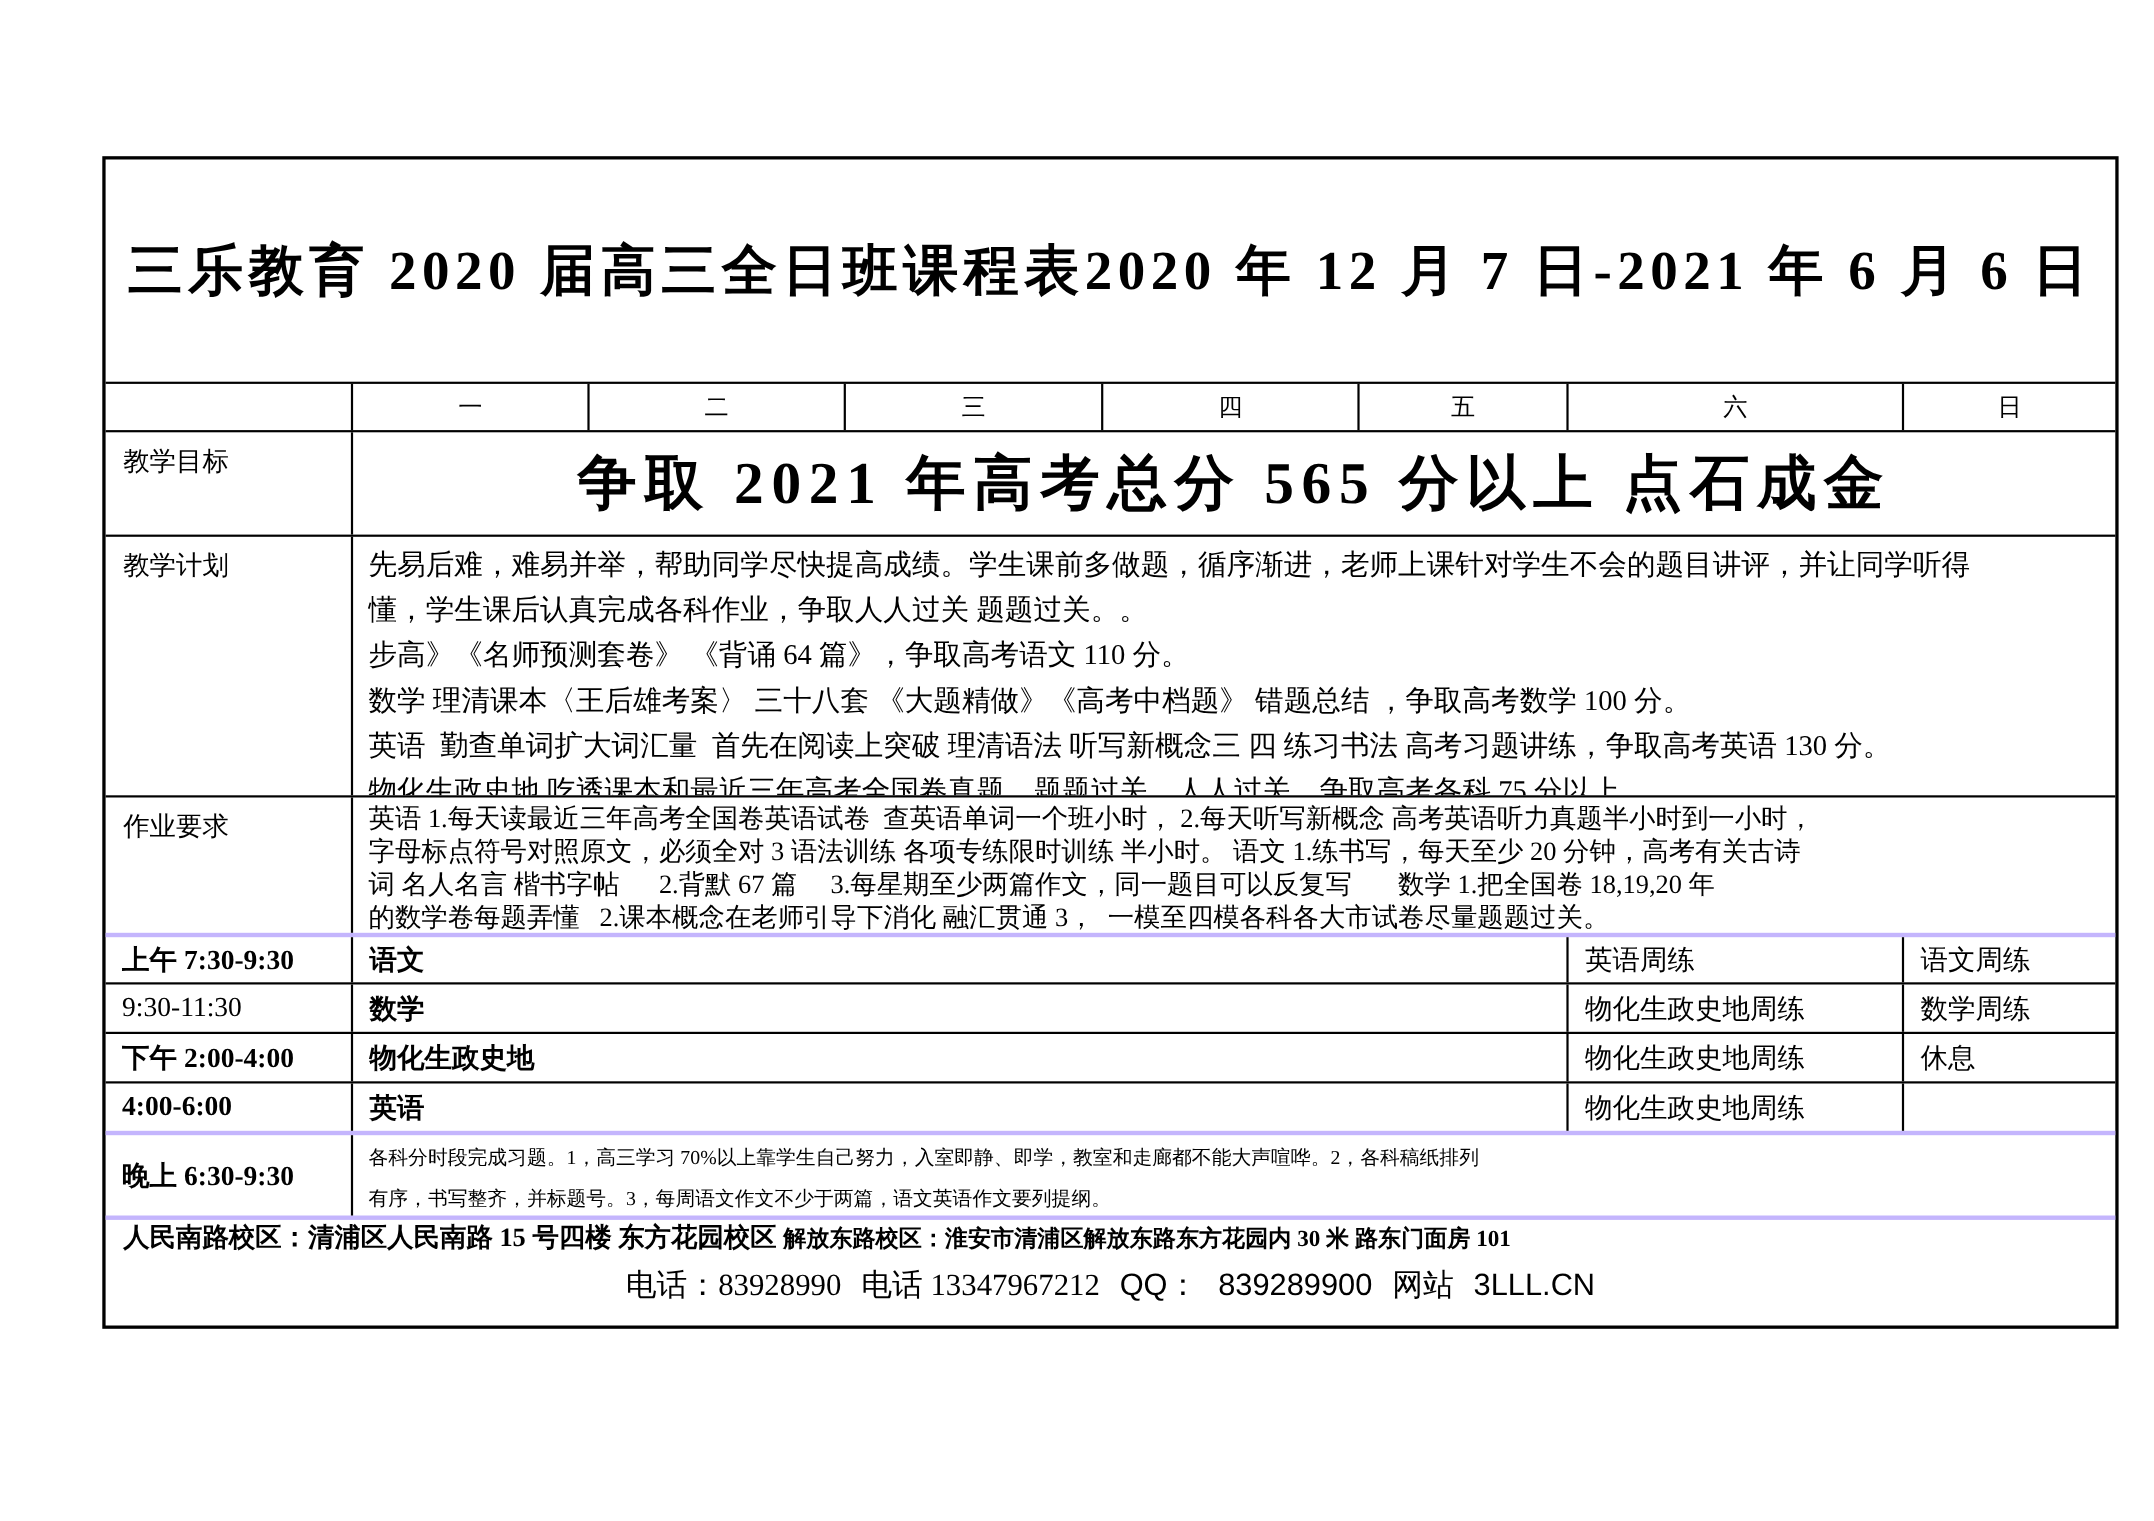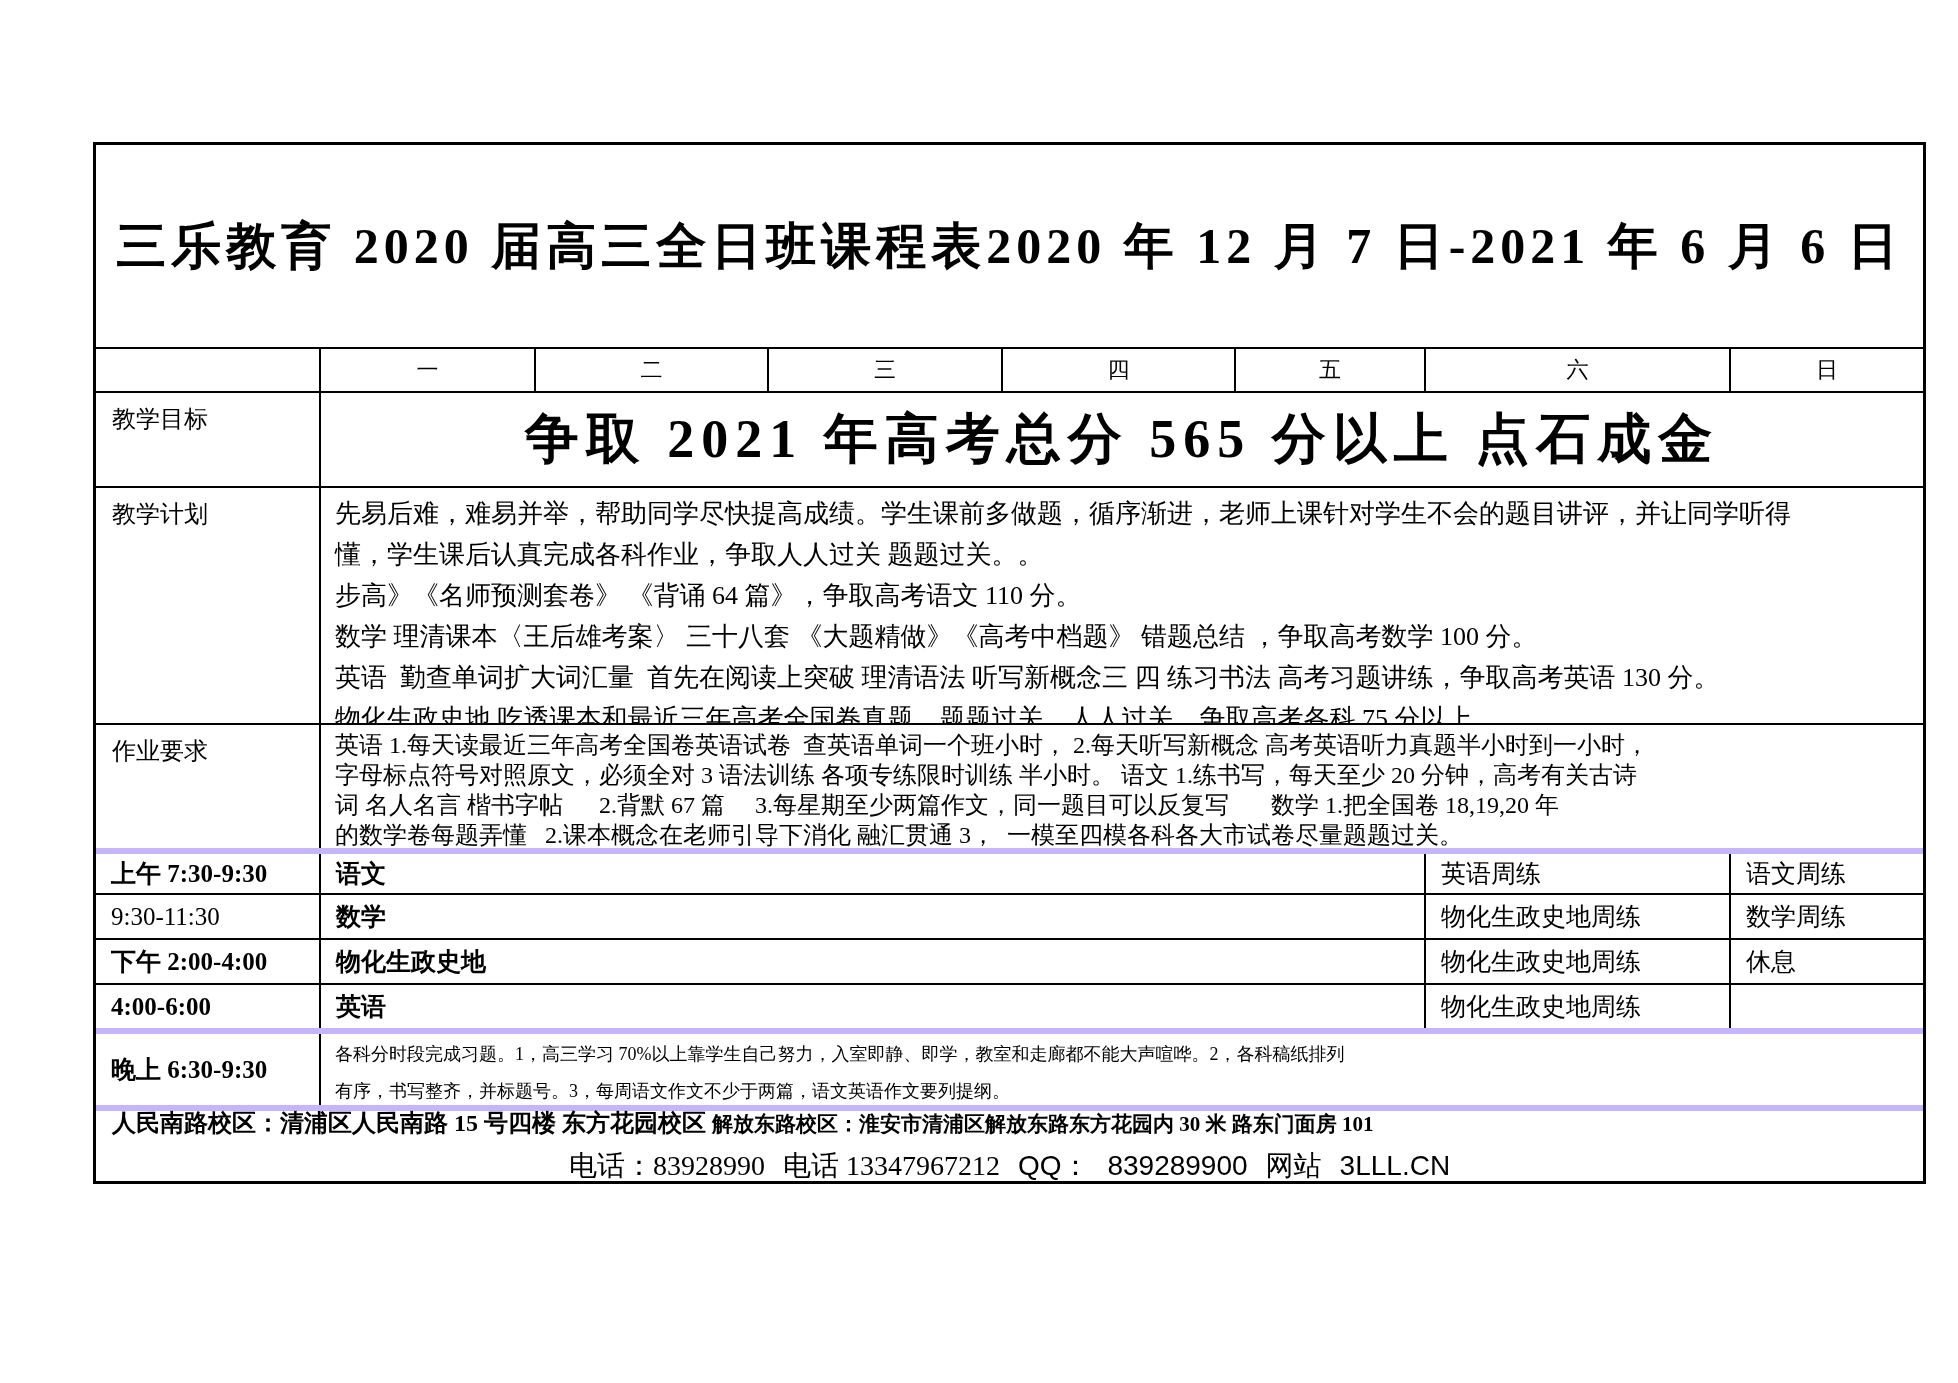--- a/index.html
+++ b/index.html
@@ -6,21 +6,21 @@
   body{
     width:1958px;height:1383px;background:#ffffff;position:relative;
     font-family:"Liberation Serif","DejaVu Serif",serif;color:#000;
   }
   .sheet{
     position:absolute;left:93px;top:142px;width:1833px;
     border:3px solid #000;box-sizing:border-box;background:#fff;
   }
   .row{display:flex;box-sizing:border-box;border-top:2px solid #000;align-items:stretch;}
   .row.first{border-top:none;}
-  .row.thick{border-top:6px solid #c4b5fd;}
+  .row.thick{border-top:4px solid #c4b5fd;}
   .cell{box-sizing:border-box;border-left:2px solid #000;overflow:hidden;}
   .cell.nb{border-left:none;}
   
   .c-label{flex:0 0 223px;}
   .c-d1{flex:0 0 215px;} .c-d2{flex:0 0 233px;} .c-d3{flex:0 0 234px;}
   .c-d4{flex:0 0 233px;} .c-d5{flex:0 0 190px;} .c-d6{flex:0 0 305px;}
   .c-last{flex:1 1 auto;}
   .c-subject{flex:0 0 1105px;font-weight:bold;}
   .c-sat{flex:0 0 305px;}
   
@@ -43,21 +43,21 @@
   
   .sched-row{height:45px;}
   .sched-cell{display:flex;align-items:center;font-size:25px;padding-left:15px;white-space:nowrap;}
   .bold{font-weight:bold;}
   
   .evening-row{height:77px;}
   .evening-time{display:flex;align-items:center;font-size:25px;font-weight:bold;padding-left:15px;}
   .ev-line{font-size:18px;line-height:37px;white-space:pre-wrap;}
   .evening-text{padding-top:2px;}
   
-  .footer-row{height:76px;flex-direction:column;display:flex;justify-content:center;}
+  .footer-row{height:100px;flex-direction:column;display:flex;}
   .footer-line1{font-weight:bold;font-size:24px;padding-left:16px;white-space:nowrap;}
   .footer-line1 .small-seg{font-size:21px;}
   .footer-line2{font-size:28px;text-align:center;margin-top:8px;white-space:nowrap;}
   .footer-line2 span{margin:0 9px;}
   .strong-sans{font-family:"Liberation Sans","DejaVu Sans",sans-serif;font-weight:normal;}
 </style>
 </head>
 <body>
 
 <div class="sheet">

